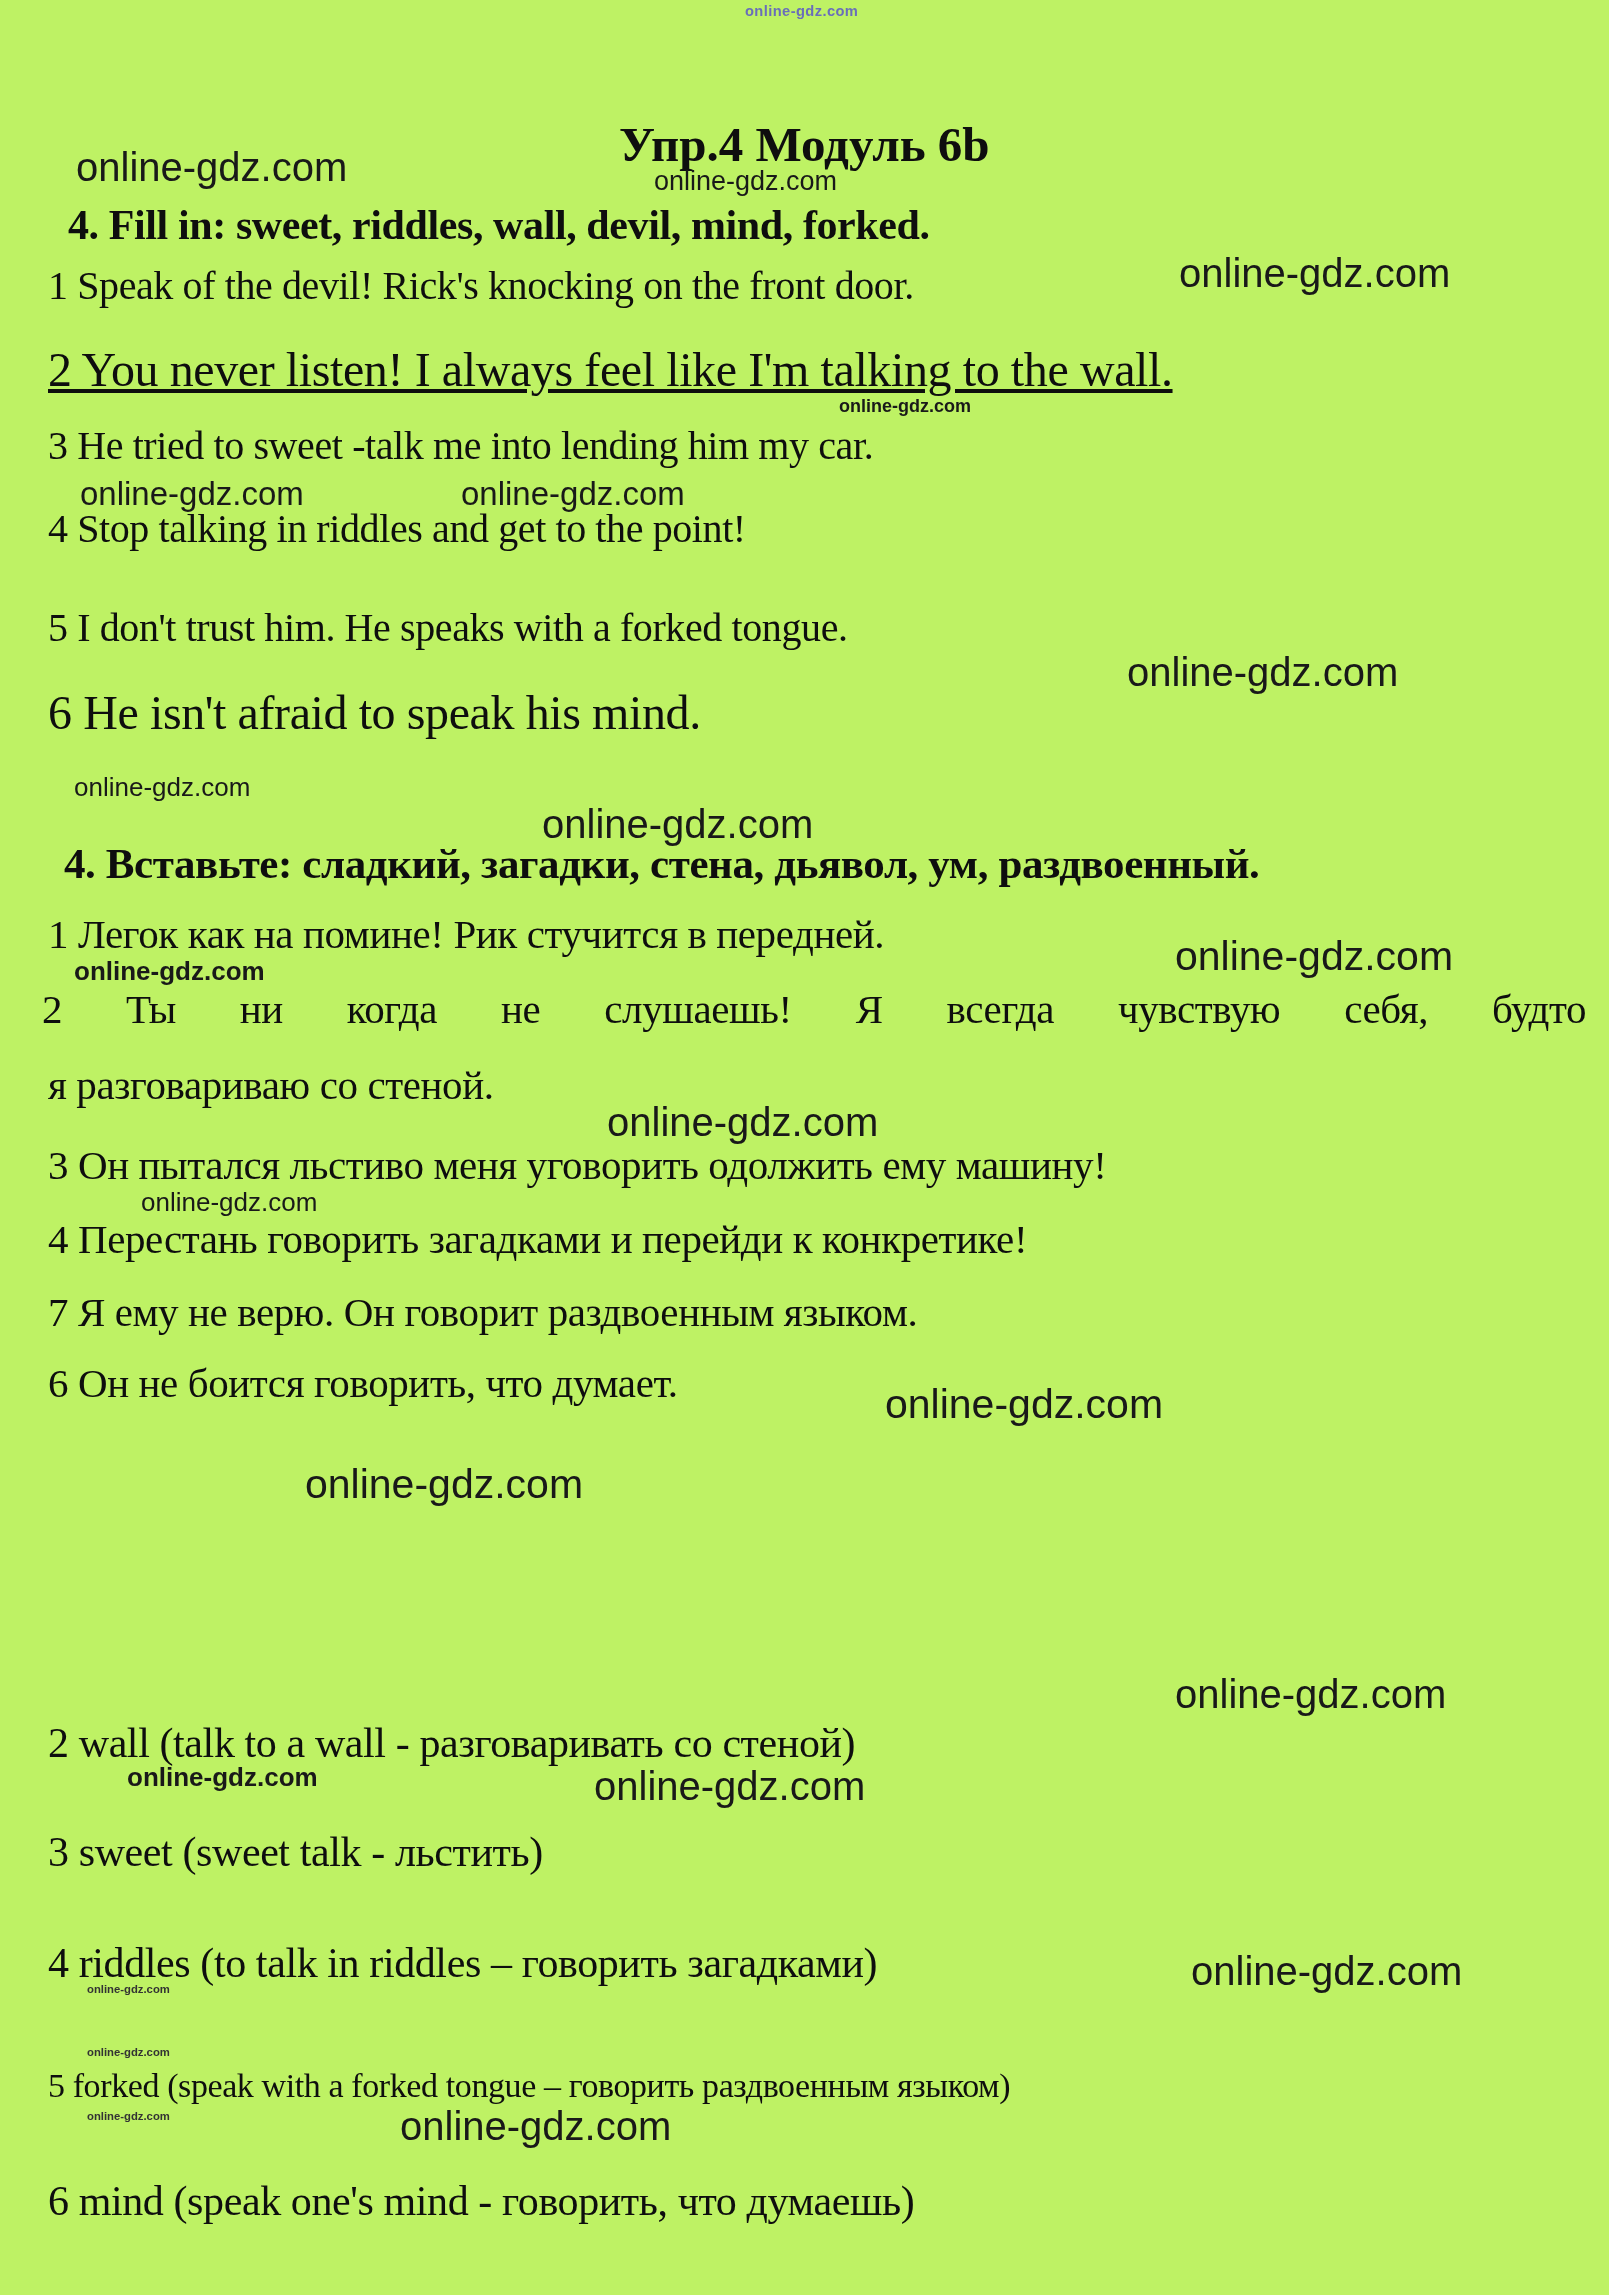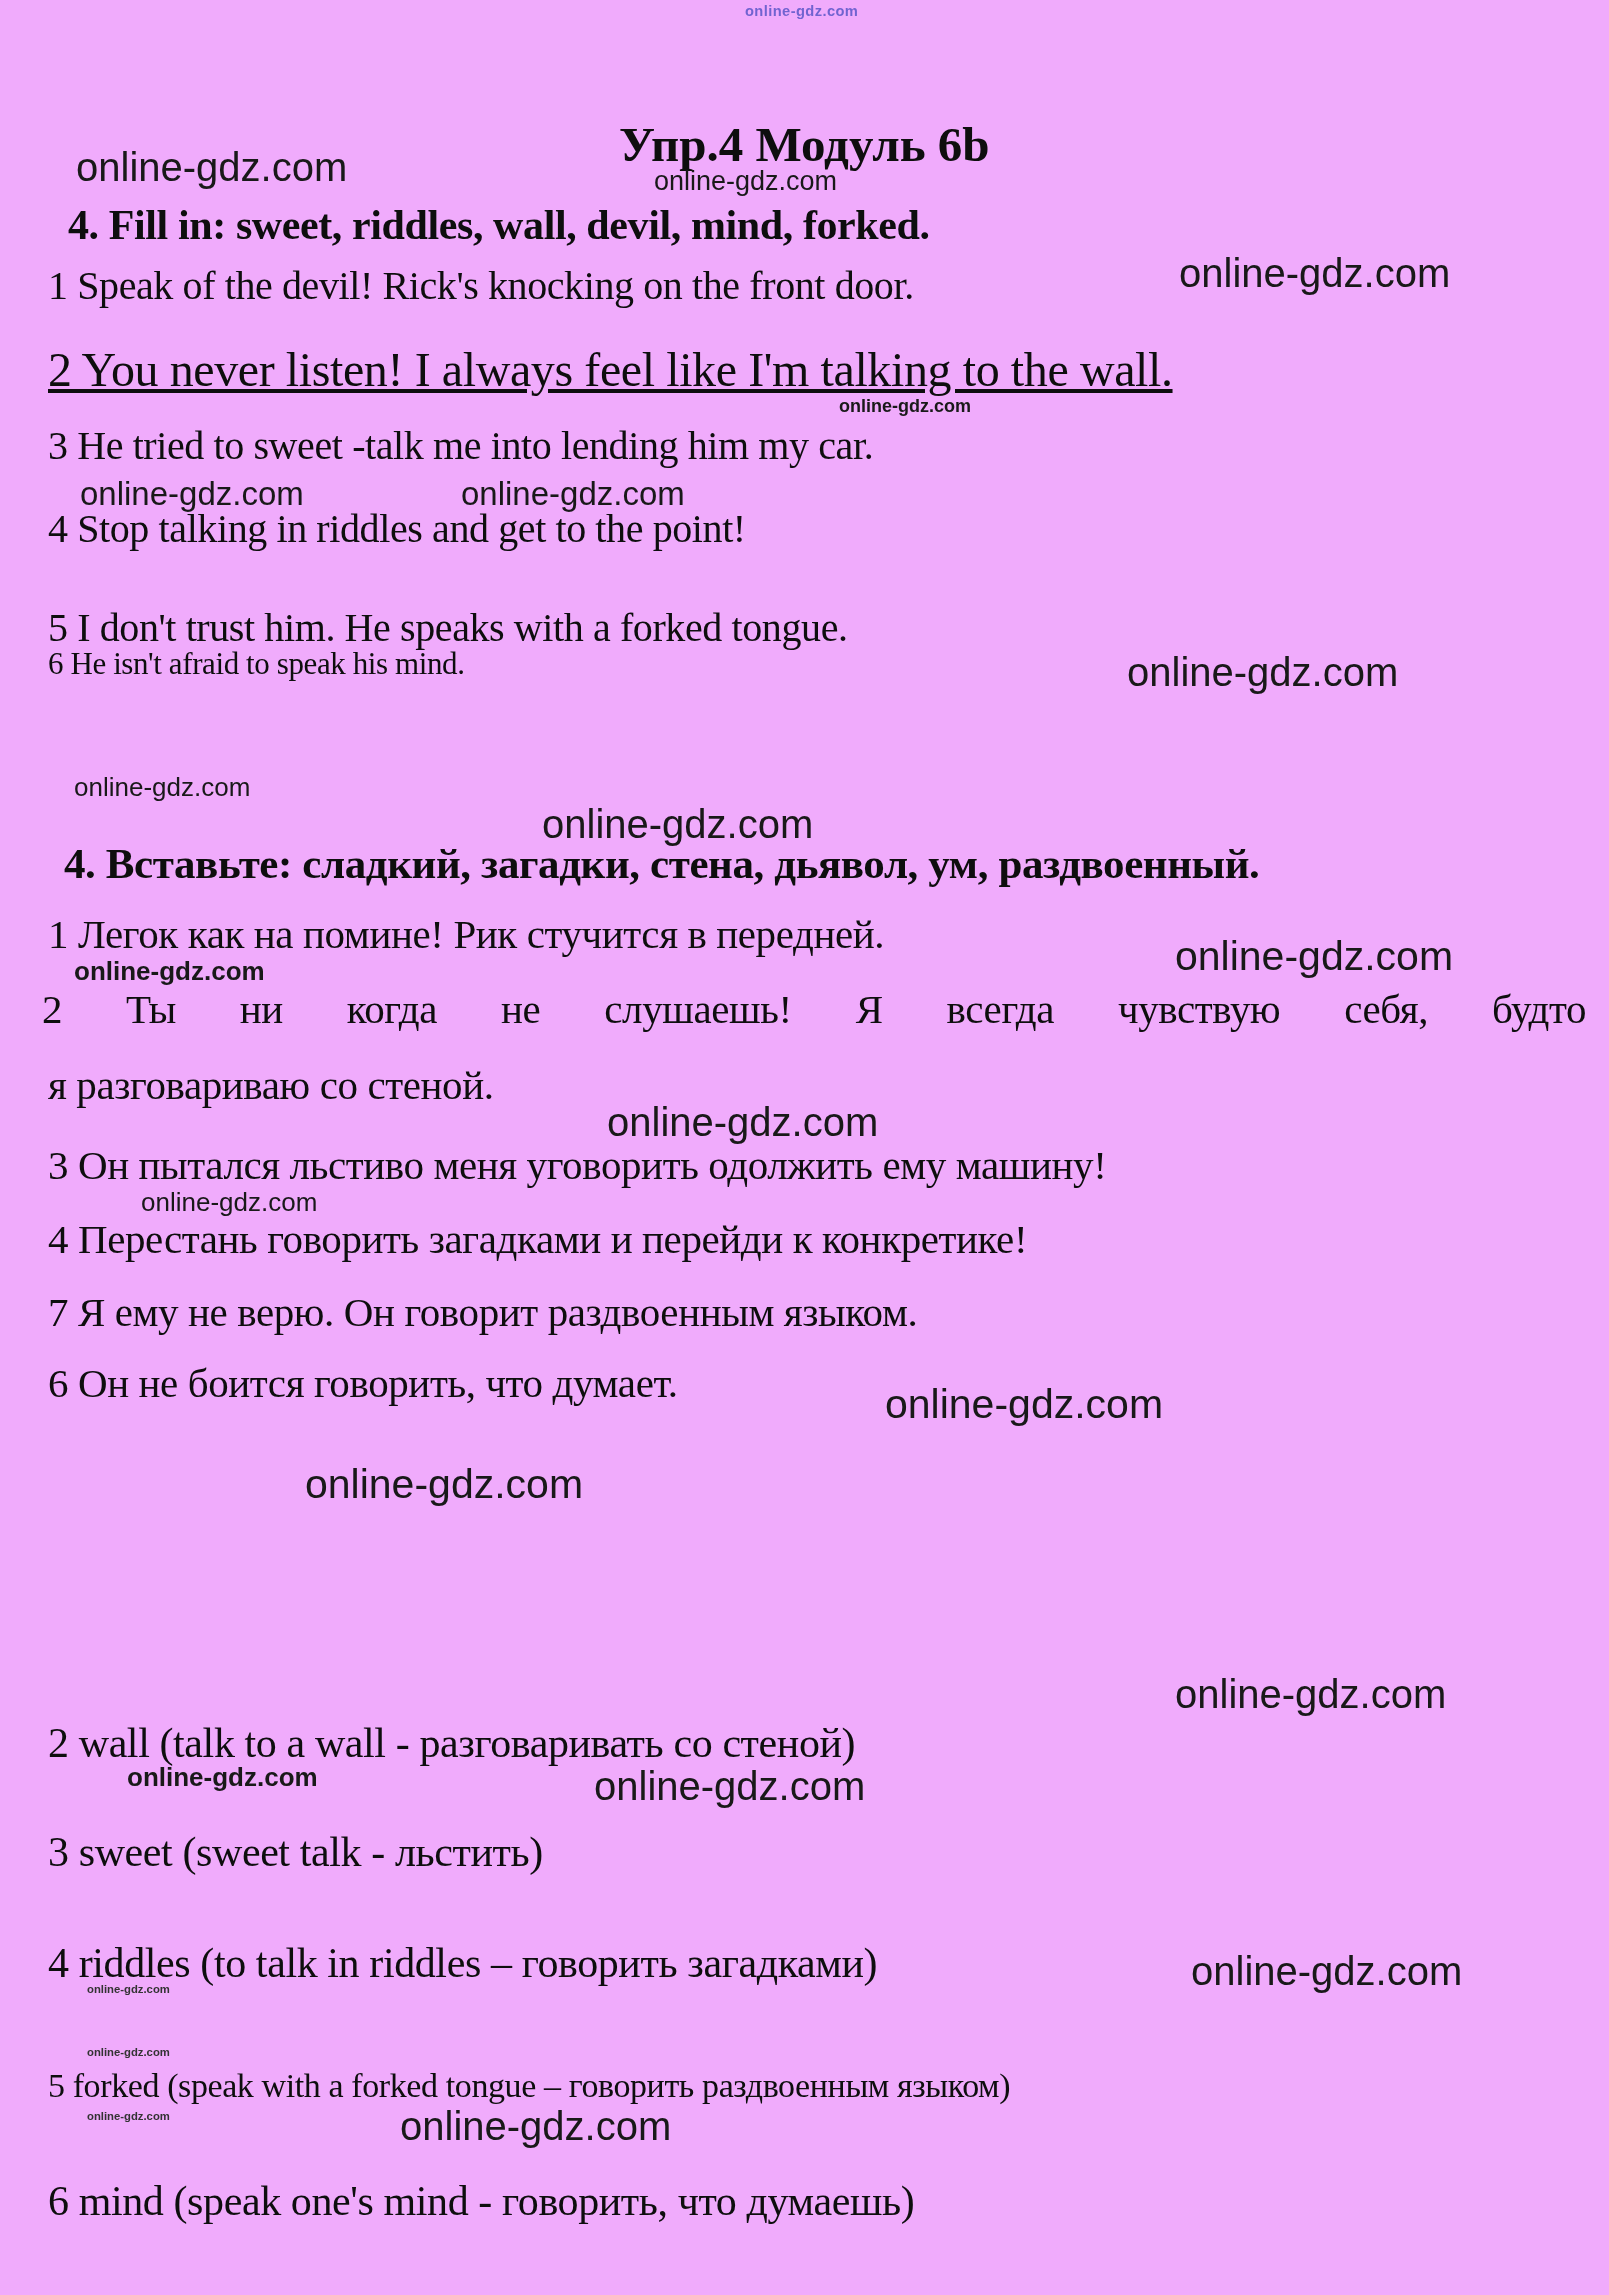--- a/index.html
+++ b/index.html
@@ -1,18 +1,18 @@
 <!DOCTYPE html>
 <html style="font-size:14px"><head>
 <meta charset="utf-8">
 <style>
   html,body { margin:0; padding:0; background:#ffffff; }
   .page {
     position:relative; width:1609px; height:2295px;
-    background:#f0abfc; overflow:hidden;
+    background:#bef264; overflow:hidden;
     font-family:"Liberation Serif","DejaVu Serif",serif;
     color:#0e0e0e;
   }
   .line {
     position:absolute; white-space:nowrap; line-height:1.05;
     letter-spacing:-0.4px; color:#0e0e0e;
   }
   .bold { font-weight:bold; }
   .justify {
     white-space:normal; text-align:justify; text-align-last:justify;
@@ -48,21 +48,21 @@
 
   <div class="line" style="left:48px; top:425px; font-size:40px;">3 He tried to sweet -talk me into lending him my car.</div>
 
   <div class="wm" style="left:80px; top:477px; font-size:33px;">online-gdz.com</div>
   <div class="wm" style="left:461px; top:477px; font-size:33px;">online-gdz.com</div>
 
   <div class="line" style="left:48px; top:508px; font-size:40px;">4 Stop talking in riddles and get to the point!</div>
 
   <div class="line" style="left:48px; top:607px; font-size:40px;">5 I don't trust him. He speaks with a forked tongue.</div>
 
-  <div class="line" style="left:48px; top:648px; font-size:31px;text-align:center;">6 He isn't afraid to speak his mind.</div>
+  <div class="line" style="left:48px; top:688px; font-size:48px;text-align:center;">6 He isn't afraid to speak his mind.</div>
   <div class="wm" style="left:1127px; top:652px; font-size:40px;">online-gdz.com</div>
 
   <div class="wm" style="left:74px; top:774px; font-size:26px; font-weight:400;">online-gdz.com</div>
   <div class="wm" style="left:542px; top:804px; font-size:40px;">online-gdz.com</div>
 
   <div class="line bold" style="left:64px; top:841px; font-size:43px;">4. Вставьте: сладкий, загадки, стена, дьявол, ум, раздвоенный.</div>
 
   <div class="line" style="left:48px; top:913px; font-size:41px;">1 Легок как на помине! Рик стучится в передней.</div>
   <div class="wm" style="left:1175px; top:936px; font-size:41px;">online-gdz.com</div>
   <div class="wm" style="left:74px; top:958px; font-size:26px; font-weight:600;">online-gdz.com</div>

